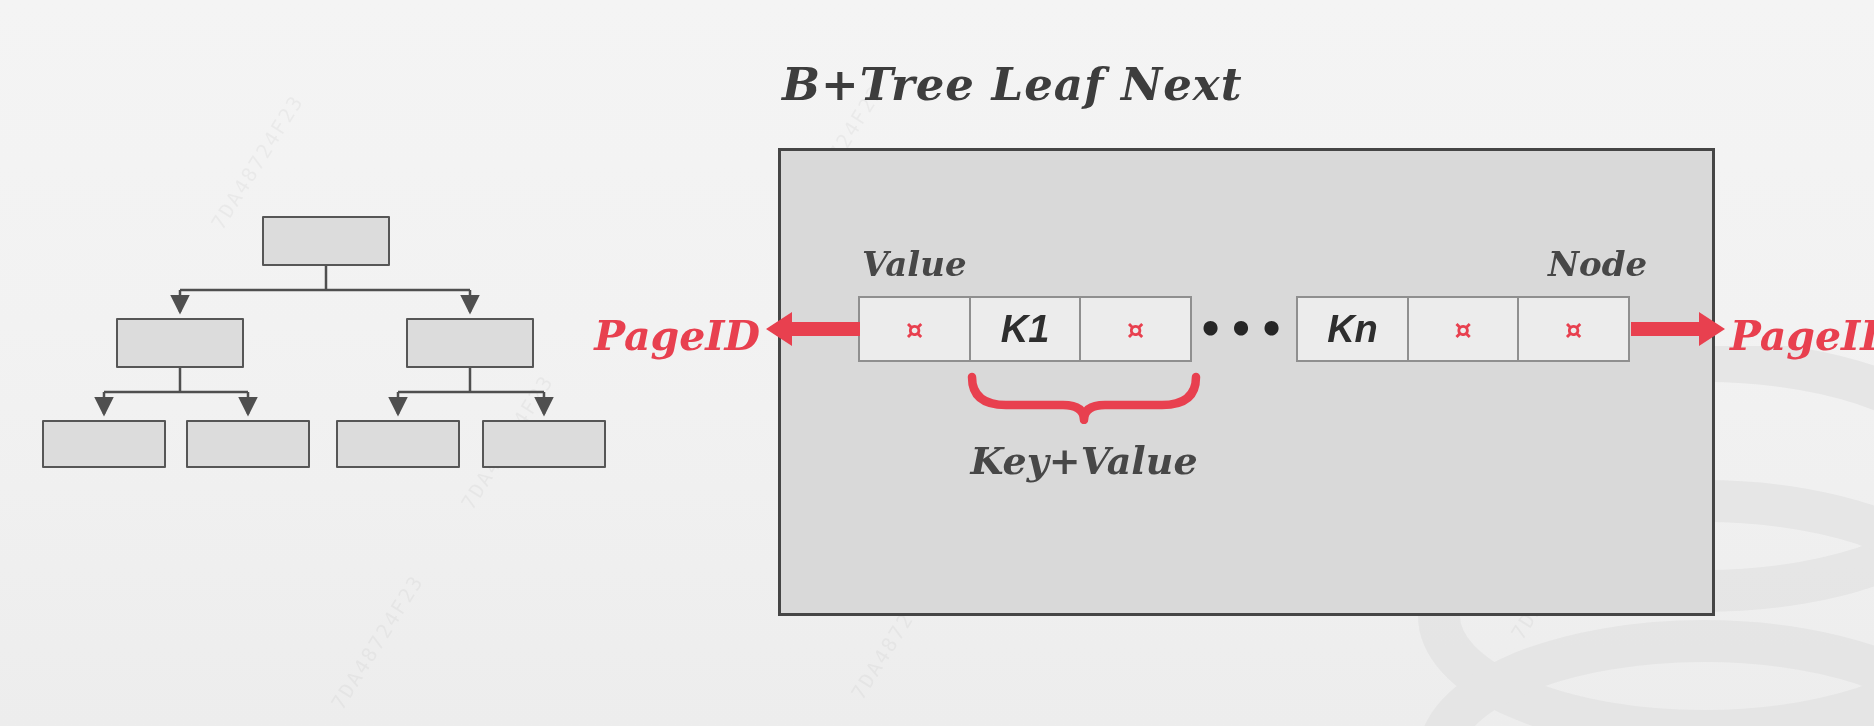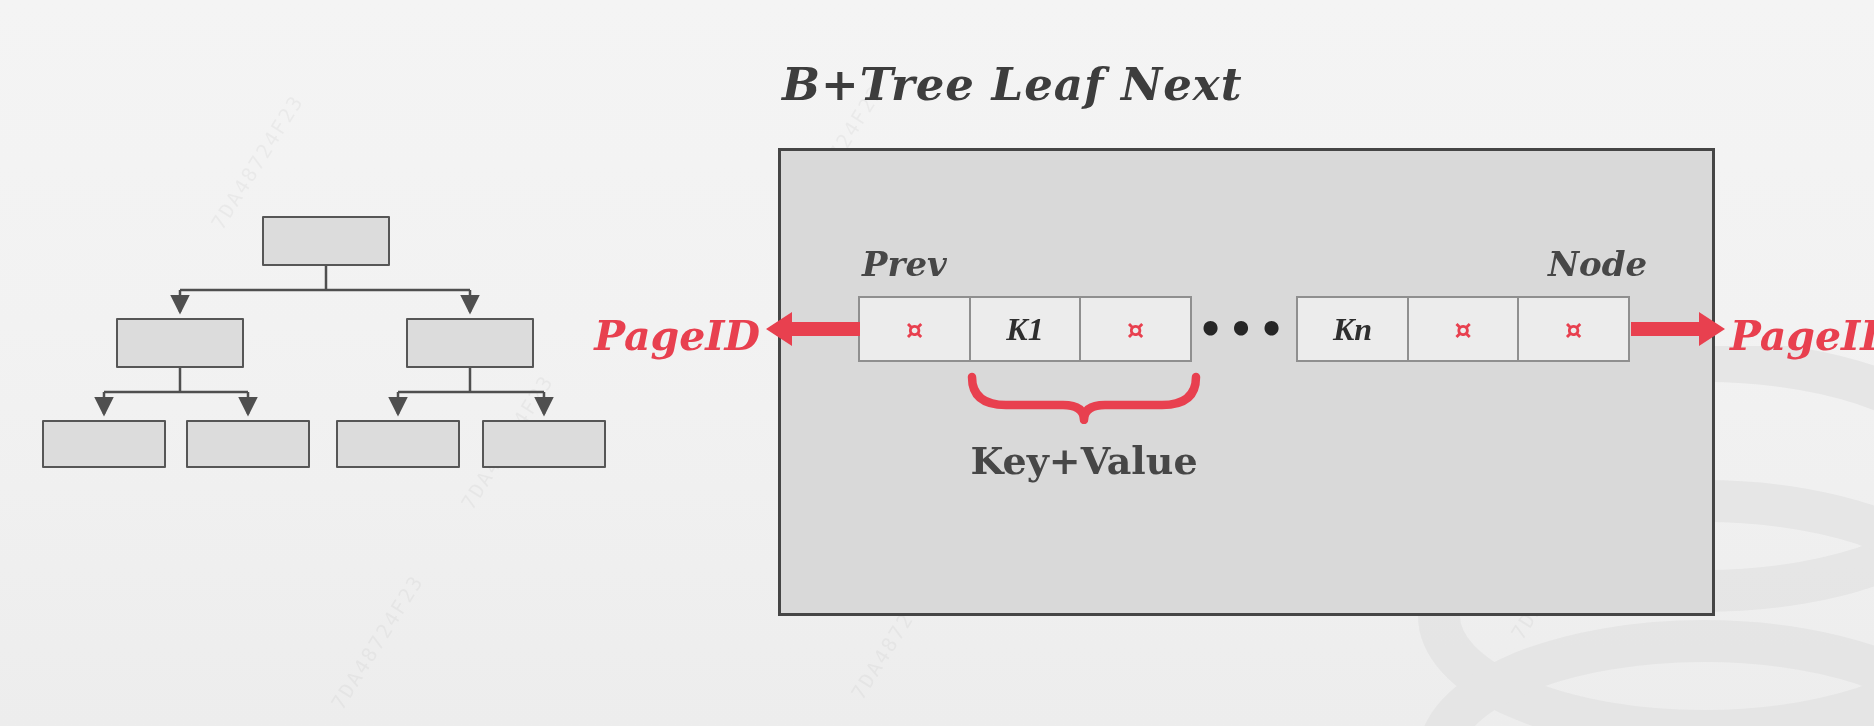--- a/index.html
+++ b/index.html
@@ -48,22 +48,22 @@
   .cell-row{position:absolute;top:296px;display:flex;}
   .cell-row.left{left:858px;}
   .cell-row.right{left:1296px;}
   .cell{
     width:113px;height:66px;background:var(--cell-fill);
     border:2.5px solid var(--cell-border);margin-left:-2.5px;
     display:flex;align-items:center;justify-content:center;
   }
   .cell:first-child{margin-left:0;}
   .cell .key{
-    font-family:Liberation Serif, serif;font-weight:700;font-style:italic;
-    font-size:32px;color:#2e2e2e;
+    font-family:Liberation Sans, sans-serif;font-weight:700;font-style:italic;
+    font-size:38px;color:#2e2e2e;
   }
   .cell .pointer{
     font-family:"DejaVu Sans",sans-serif;font-weight:700;
     font-size:27px;color:var(--red);
   }
   .ellipsis{
     position:absolute;left:1191px;top:296px;width:105px;height:66px;
     display:flex;align-items:center;justify-content:center;
     font-size:40px;font-weight:700;letter-spacing:5px;color:#262626;
     font-family:"DejaVu Sans",sans-serif;
@@ -77,21 +77,21 @@
   .arrow-right .arrow-head{left:1699px;border-left:26px solid var(--red);}
   .pageid{
     position:absolute;top:304px;font-size:41px;font-weight:700;font-style:italic;color:var(--red);margin-top:8px;
   }
   .pageid-left{left:592px;width:168px;text-align:right;}
   .pageid-right{left:1730px;}
   
   .brace{position:absolute;left:966px;top:372px;width:236px;height:52px;}
   .brace-caption{
     position:absolute;left:934px;top:438px;width:300px;text-align:center;
-    font-size:38px;font-weight:700;color:#474747;
+    font-size:38px;font-weight:700;font-style:italic;color:#474747;
   }
 </style>
 </head>
 <body>
 
 <div class="stage">
 
   <svg class="bg-logo" viewBox="0 0 560 460">
     <g fill="none" stroke="#e3e3e3" stroke-width="42" opacity="0.75">
       <ellipse cx="330" cy="130" rx="265" ry="115"></ellipse>
@@ -133,21 +133,21 @@
   <div class="tree-box" style="left:406px;top:318px;width:128px;height:50px"></div>
   <div class="tree-box" style="left:42px;top:420px;width:124px;height:48px"></div>
   <div class="tree-box" style="left:186px;top:420px;width:124px;height:48px"></div>
   <div class="tree-box" style="left:336px;top:420px;width:124px;height:48px"></div>
   <div class="tree-box" style="left:482px;top:420px;width:124px;height:48px"></div>
 
   <div class="diagram-title">B+Tree Leaf Next</div>
 
   <div class="leaf-node"></div>
 
-  <div class="side-label prev-label">Prev</div>
+  <div class="side-label prev-label">Value</div>
   <div class="side-label next-label">Node</div>
 
   <div class="cell-row left">
     <div class="cell">
       <span class="pointer">¤</span>
     </div>
     <div class="cell">
       <span class="key">K1</span>
     </div>
     <div class="cell">

